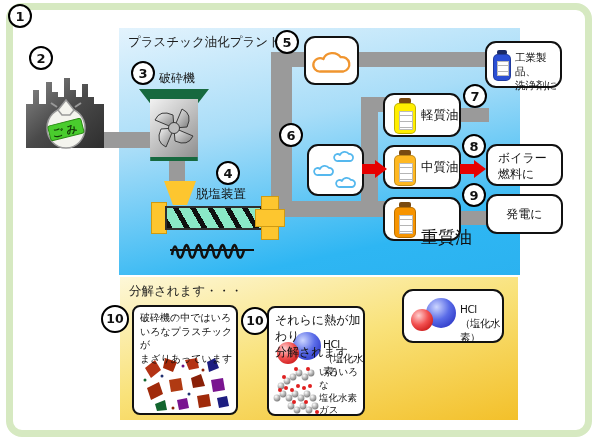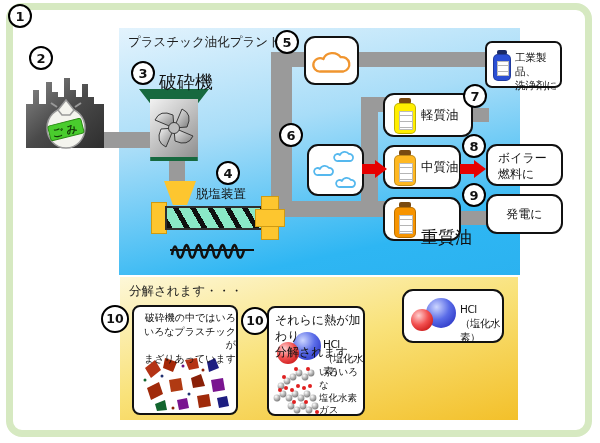--- a/index.html
+++ b/index.html
@@ -108,21 +108,21 @@
         </defs>
       <g stroke="#3a3a3a" stroke-width="1" fill="url(#metal)">
         <path d="M22,22 L30,3 Q41,8 35,21 Z"></path>
         <path d="M22,22 L41,30 Q36,41 23,35 Z"></path>
         <path d="M22,22 L14,41 Q3,36 9,23 Z"></path>
         <path d="M22,22 L3,14 Q8,3 21,9 Z"></path>
         <circle cx="22" cy="22" r="5.5" fill="#bdbdbd"></circle>
       </g>
     </svg>
   </div>
-  <div class="abs lbl" style="left:159px;top:70px;font-size:18px;z-index:7;">破砕機</div>
+  <div class="abs lbl" style="left:159px;top:70px;font-size:12px;z-index:7;">破砕機</div>
 
   <div id="funnel" class="abs"></div>
   <div id="ext-left" class="abs"></div>
   <div id="barrel" class="abs"></div>
   <div id="ext-cross-v" class="abs"></div>
   <div id="ext-cross-h" class="abs"></div>
   <svg class="abs" style="left:168px;top:237px;z-index:4;" width="88" height="26" viewBox="0 0 88 26">
     <line x1="2" y1="13" x2="86" y2="13" stroke="#111" stroke-width="2"></line>
     <path d="M4 18 Q7 1 10 18 Q13 25 16 13 Q19 1 22 18 Q25 25 28 13 Q31 1 34 18 Q37 25 40 13 Q43 1 46 18 Q49 25 52 13 Q55 1 58 18 Q61 25 64 13 Q67 1 70 18 Q73 25 76 13" stroke="#111" stroke-width="2.5" fill="none"></path>
   </svg>
@@ -137,21 +137,21 @@
   <div class="abs wbox" style="left:307px;top:144px;width:57px;height:52px;">
     <svg width="52" height="46" viewBox="0 0 52 46" style="margin:1px 0 0 1px;">
       <g fill="#fff" stroke="#55b8ee" stroke-width="1.8" stroke-linejoin="round">
         <path d="M28 14 A3.5 3.5 0 1 1 30 8 A5 4.5 0 0 1 39 7 A3.5 3.5 0 1 1 40 14 Z"></path>
         <path d="M8 28 A3.5 3.5 0 1 1 10 22 A5 4.5 0 0 1 19 21 A3.5 3.5 0 1 1 20 28 Z"></path>
         <path d="M30 40 A3.5 3.5 0 1 1 32 34 A5 4.5 0 0 1 41 33 A3.5 3.5 0 1 1 42 40 Z"></path>
       </g>
     </svg>
   </div>
 
-  <div class="abs wbox" style="left:383px;top:93px;width:90px;height:44px;">
+  <div class="abs wbox" style="left:383px;top:93px;width:78px;height:44px;">
     <div class="abs bottle" style="left:7px;top:3px;width:26px;height:36px;">
       <div class="cap" style="left:7px;top:0;width:12px;height:6px;"></div>
       <div class="body" style="left:2px;top:5px;width:22px;height:31px;background:#ffee00;"></div>
       <div class="lab" style="left:7px;top:13px;width:12px;height:17px;"></div>
     </div>
     <div class="abs lbl" style="left:36px;top:12px;font-size:12.5px;">軽質油</div>
   </div>
   <div class="abs wbox" style="left:383px;top:145px;width:78px;height:44px;padding-left:24px;">
     <div class="abs bottle" style="left:7px;top:3px;width:26px;height:36px;">
       <div class="cap" style="left:7px;top:0;width:12px;height:6px;"></div>
@@ -162,21 +162,21 @@
   </div>
   <div class="abs wbox" style="left:383px;top:197px;width:78px;height:44px;">
     <div class="abs bottle" style="left:7px;top:3px;width:26px;height:36px;">
       <div class="cap" style="left:7px;top:0;width:12px;height:6px;"></div>
       <div class="body" style="left:2px;top:5px;width:22px;height:31px;background:#f79400;"></div>
       <div class="lab" style="left:7px;top:13px;width:12px;height:17px;"></div>
     </div>
     <div class="abs lbl" style="left:36px;top:27px;font-size:17px;">重質油</div>
   </div>
 
-  <div class="abs wbox" style="left:485px;top:41px;width:77px;height:47px;border-radius:7px;">
+  <div class="abs wbox" style="left:485px;top:41px;width:77px;height:47px;">
     <div class="abs bottle" style="left:5px;top:7px;width:22px;height:32px;">
       <div class="cap" style="left:5px;top:0;width:10px;height:5px;background:#1a2a66;"></div>
       <div class="body" style="left:1px;top:4px;width:18px;height:27px;background:#2b4fd4;"></div>
       <div class="lab" style="left:5px;top:11px;width:10px;height:13px;"></div>
     </div>
     <div class="abs lbl pre" style="left:28px;top:7px;font-size:10.5px;line-height:1.35;white-space:pre-line;">工業製品、
 洗浄剤に</div>
   </div>
   <div class="abs wbox" style="left:486px;top:144px;width:77px;height:42px;">
     <div class="abs lbl pre" style="left:10px;top:5px;font-size:12px;line-height:1.3;white-space:pre-line;">ボイラー
@@ -197,21 +197,21 @@
   <div class="abs num" style="left:216px;top:161px;">4</div>
   <div class="abs num" style="left:275px;top:30px;">5</div>
   <div class="abs num" style="left:279px;top:123px;">6</div>
   <div class="abs num" style="left:463px;top:84px;">7</div>
   <div class="abs num" style="left:462px;top:134px;">8</div>
   <div class="abs num" style="left:462px;top:183px;">9</div>
   <div class="abs num big" style="left:101px;top:305px;">10</div>
   <div class="abs num big" style="left:241px;top:307px;">10</div>
 
   <div class="abs wbox" style="left:132px;top:305px;width:106px;height:110px;border-radius:8px;">
-    <div class="abs lbl pre" style="left:6px;top:4px;font-size:10px;line-height:1.35;white-space:pre-line;text-align:right;">破砕機の中ではいろ
+    <div class="abs lbl pre" style="left:6px;top:4px;font-size:10px;line-height:1.35;white-space:pre-line;">破砕機の中ではいろ
 いろなプラスチックが
 まざりあっています</div>
     <svg class="abs" style="left:5px;top:47px;" width="92" height="58" viewBox="0 0 92 58">
       <polygon points="6,14 16,6 22,16 12,24" fill="#b43315"></polygon>
       <polygon points="26,4 38,8 34,18 24,14" fill="#a52808"></polygon>
       <polygon points="46,6 58,4 60,14 50,16" fill="#b43315"></polygon>
       <polygon points="68,8 76,4 80,14 70,18" fill="#1d1d80"></polygon>
       <polygon points="8,34 20,28 24,40 12,46" fill="#a02a0a"></polygon>
       <polygon points="30,26 42,24 44,36 32,38" fill="#b03a12"></polygon>
       <polygon points="52,24 62,20 66,32 54,34" fill="#8a2008"></polygon>

